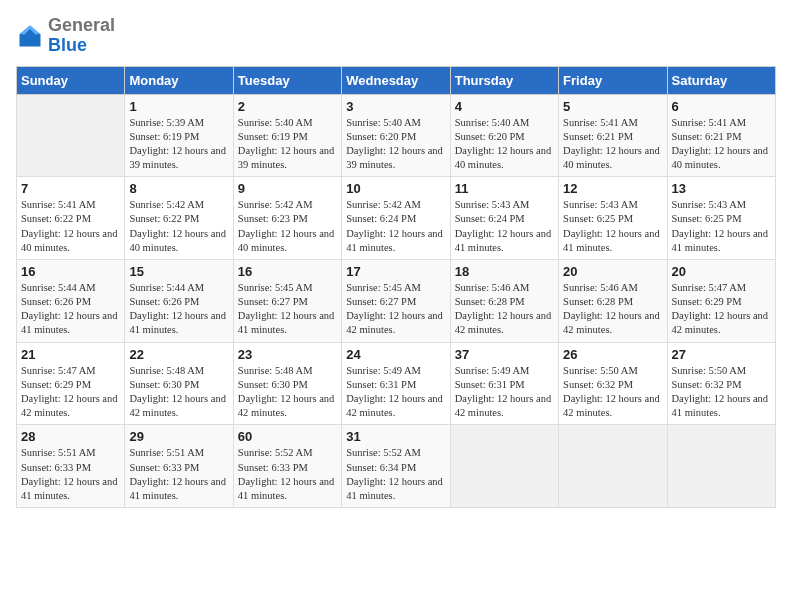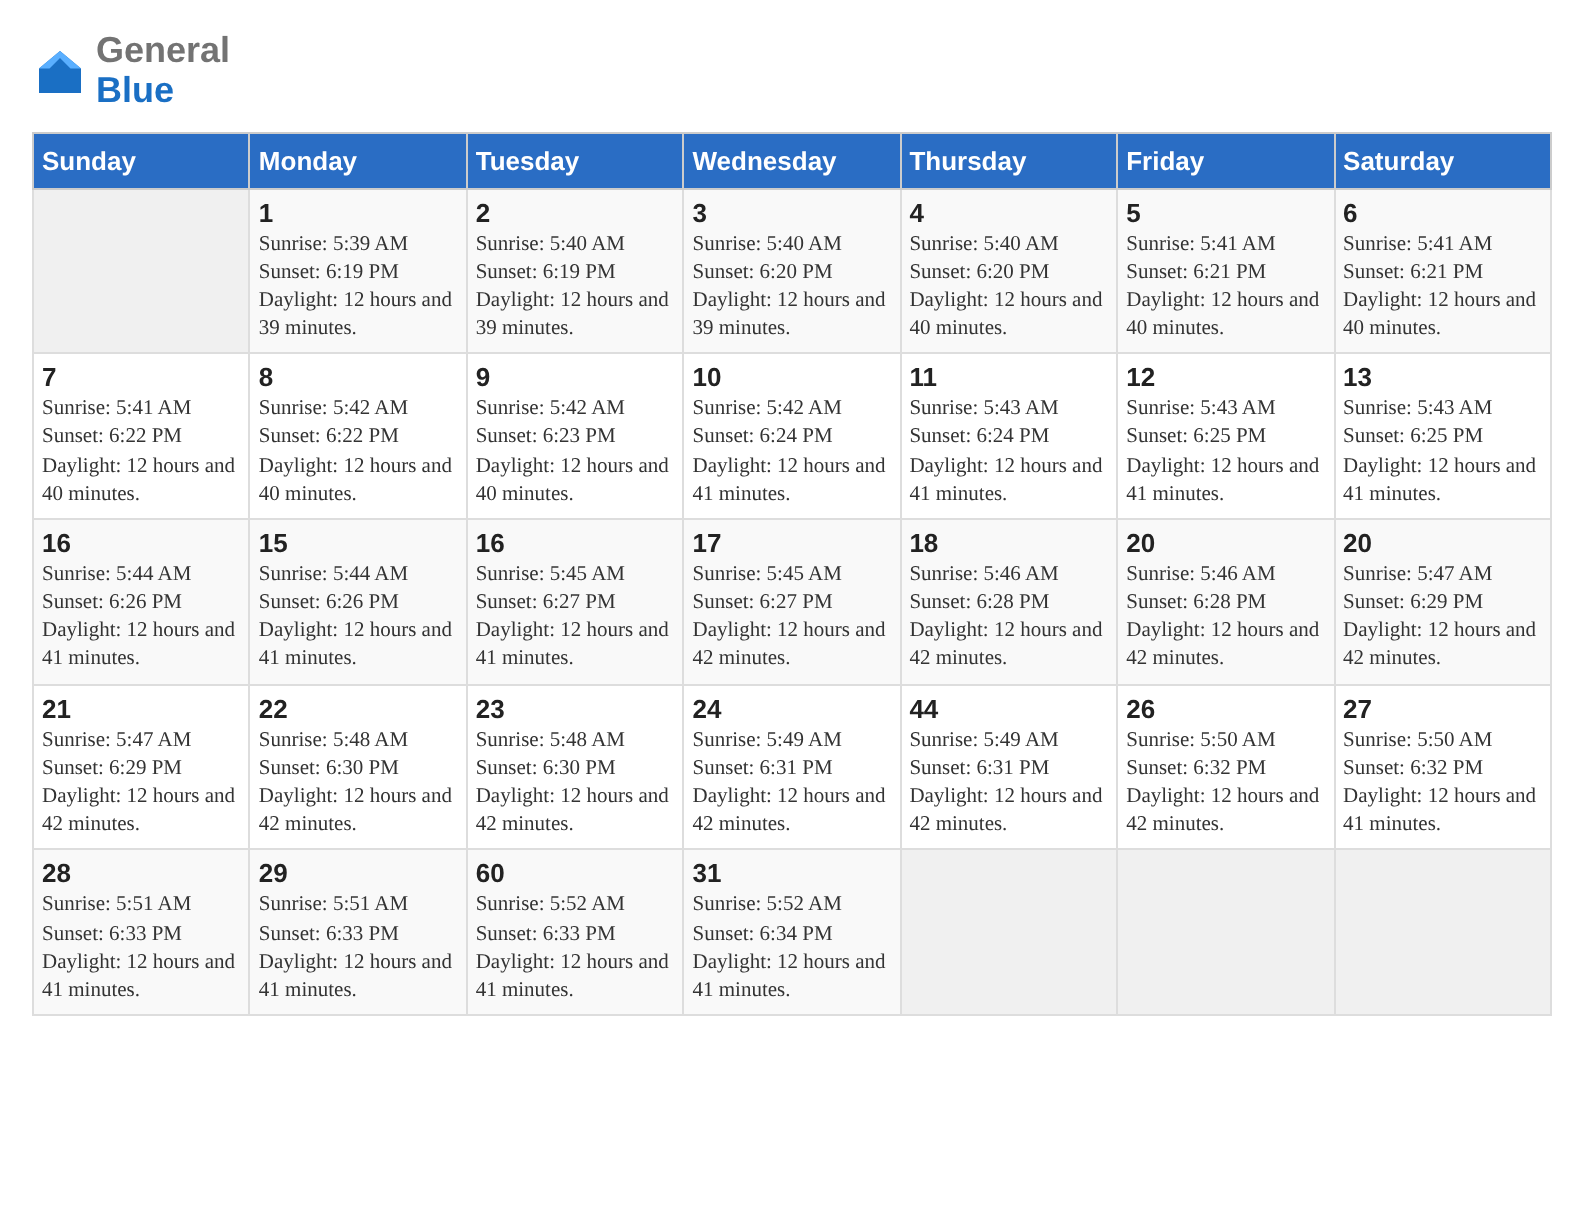--- a/index.html
+++ b/index.html
@@ -220,21 +220,21 @@
         </td>
         <td>
           <span class="day-number">23</span>
           <div class="day-info">Sunrise: 5:48 AM<br>Sunset: 6:30 PM<br>Daylight: 12 hours and 42 minutes.</div>
         </td>
         <td>
           <span class="day-number">24</span>
           <div class="day-info">Sunrise: 5:49 AM<br>Sunset: 6:31 PM<br>Daylight: 12 hours and 42 minutes.</div>
         </td>
         <td>
-          <span class="day-number">44</span>
+          <span class="day-number">37</span>
           <div class="day-info">Sunrise: 5:49 AM<br>Sunset: 6:31 PM<br>Daylight: 12 hours and 42 minutes.</div>
         </td>
         <td>
           <span class="day-number">26</span>
           <div class="day-info">Sunrise: 5:50 AM<br>Sunset: 6:32 PM<br>Daylight: 12 hours and 42 minutes.</div>
         </td>
         <td>
           <span class="day-number">27</span>
           <div class="day-info">Sunrise: 5:50 AM<br>Sunset: 6:32 PM<br>Daylight: 12 hours and 41 minutes.</div>
         </td>

